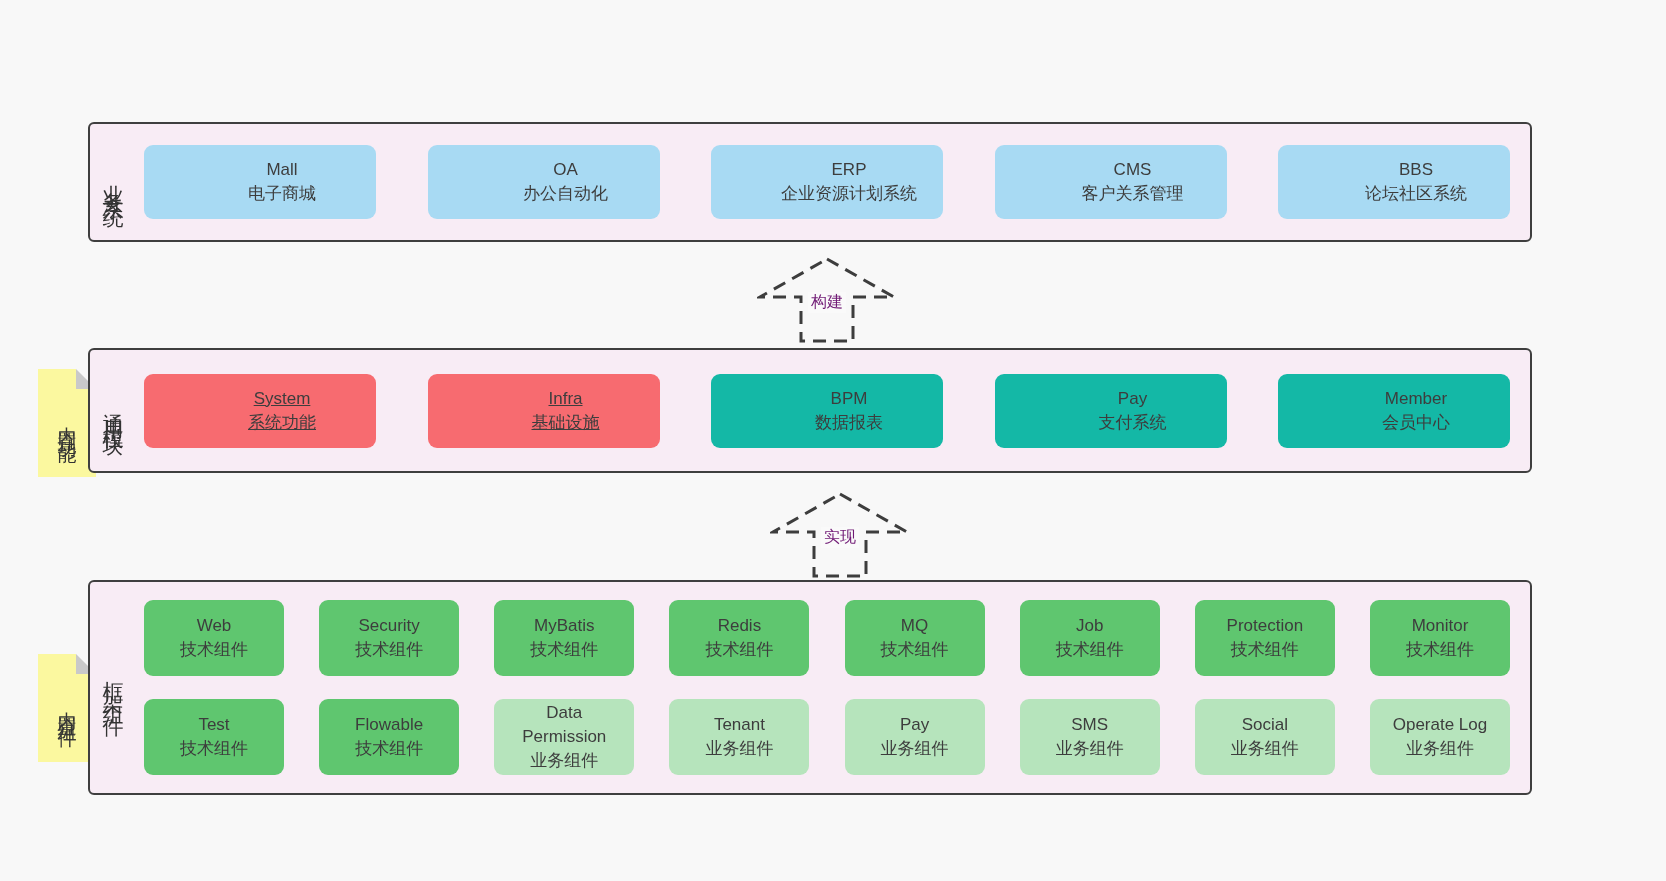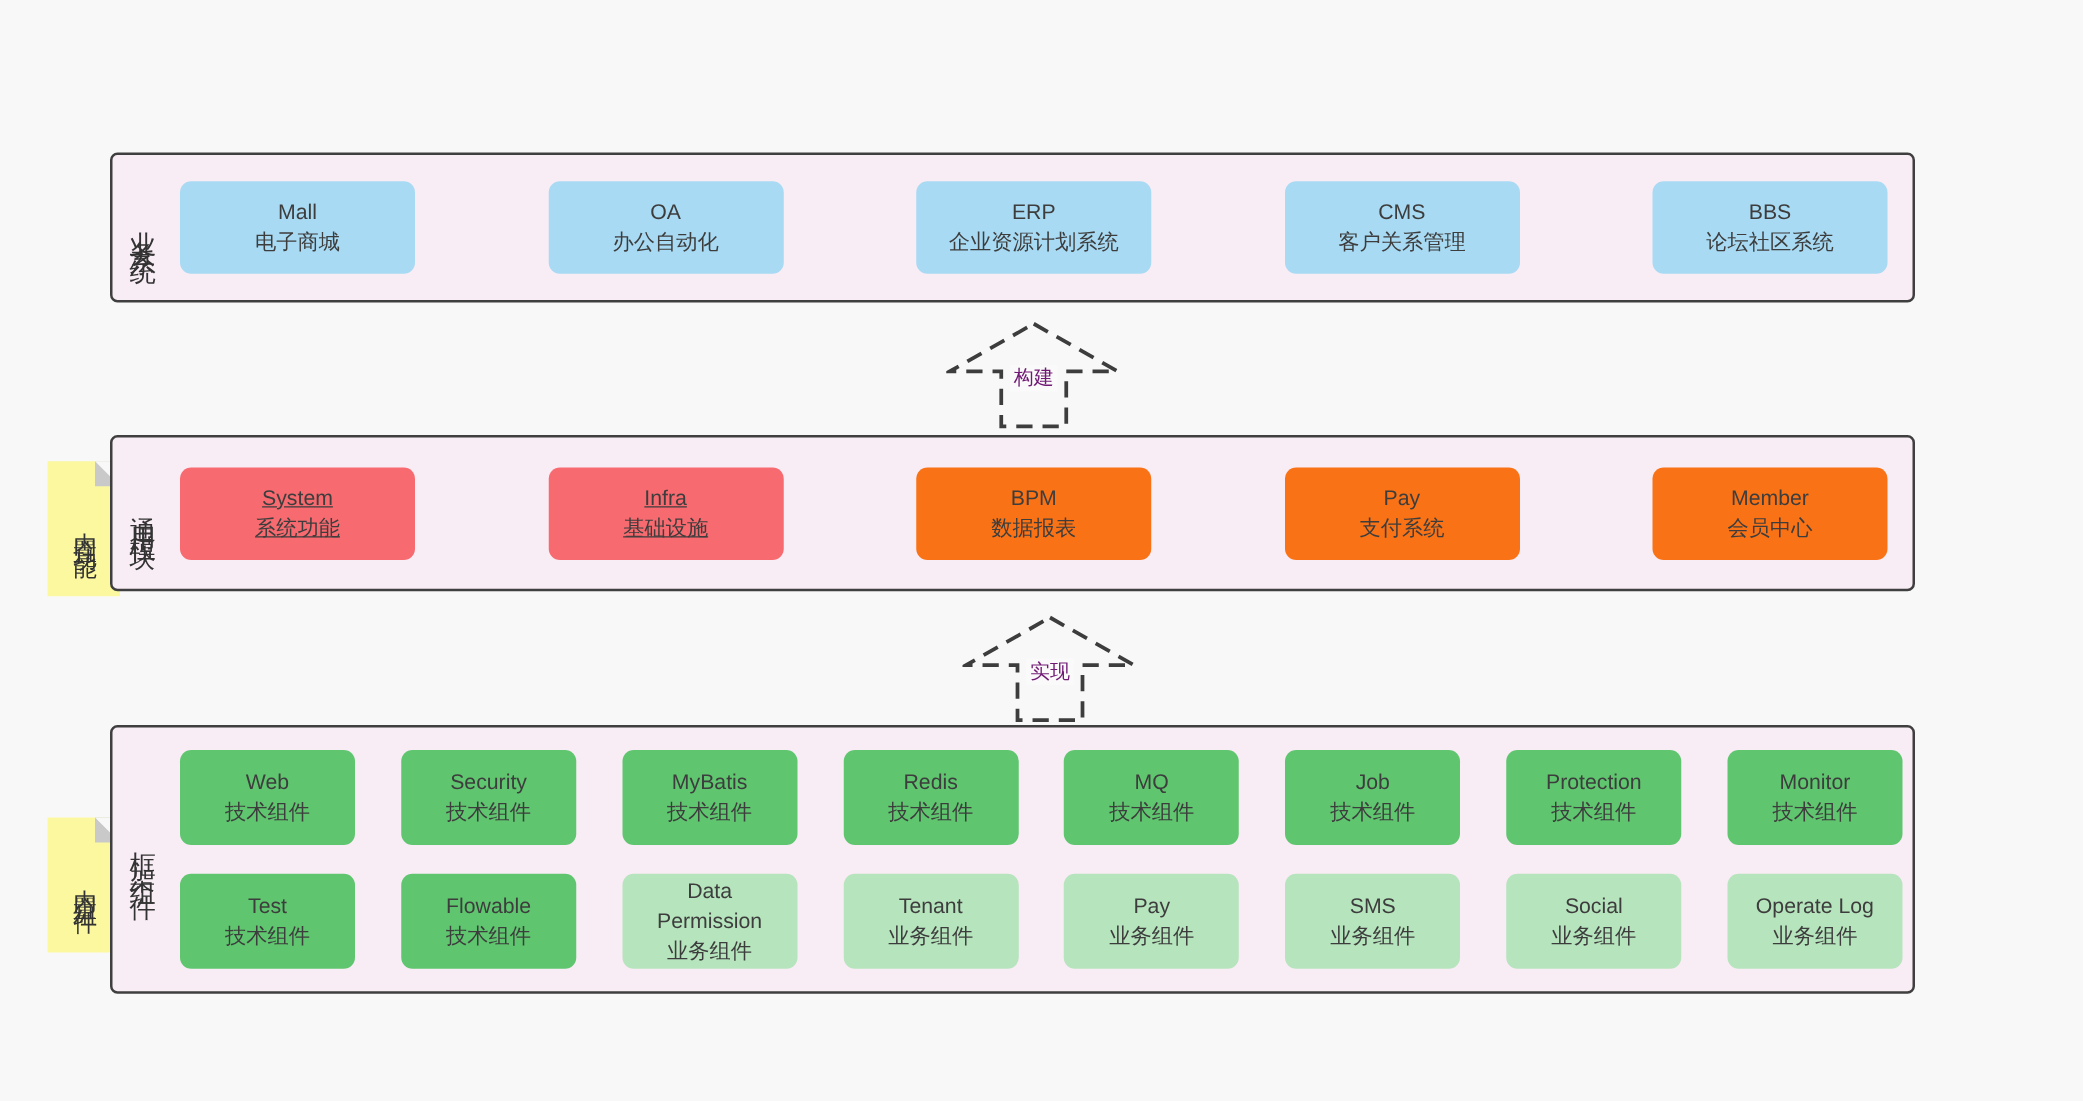--- a/index.html
+++ b/index.html
@@ -29,36 +29,36 @@
     font-size:21px; letter-spacing:7px; color:#333;
   }
   #layer-framework .layer-label span { letter-spacing:12px; }
 
   .boxes {
     flex:1; display:flex; align-items:center;
     justify-content:space-between; padding:0 20px 0 8px;
   }
   .rows {
     flex:1; display:flex; flex-direction:column; justify-content:center;
-    gap:23px; padding:0 8px 0 8px;
+    gap:23px; padding:0 20px 0 8px;
   }
   .boxes-row { display:flex; justify-content:space-between; }
 
   
   .box {
     border-radius:9px;
     display:flex; flex-direction:column; align-items:center; justify-content:center;
     text-align:center; font-size:17px; line-height:24px; color:#3d3d3d;
   }
-  .box.wide  { width:188px; height:74px; }
+  .box.wide  { width:188px; height:74px;padding-left:44px; }
   .box.small { width:140px; height:76px; }
   .box.small .line1 { max-width:118px; }
   .blue        { background:#a8daf3; }
   .red         { background:#f76b70;text-decoration:underline; }
-  .pink        { background:#f97316; }
+  .pink        { background:#14b8a6; }
   .green       { background:#5fc66f; }
   .green-light { background:#b6e4bc; }
 
   
   .note {
     position:absolute; left:38px; width:58px; height:108px;
     background:#fbf89f; z-index:0;
     display:flex; align-items:center; justify-content:center;
   }
   #note-modules   { top:369px; }

